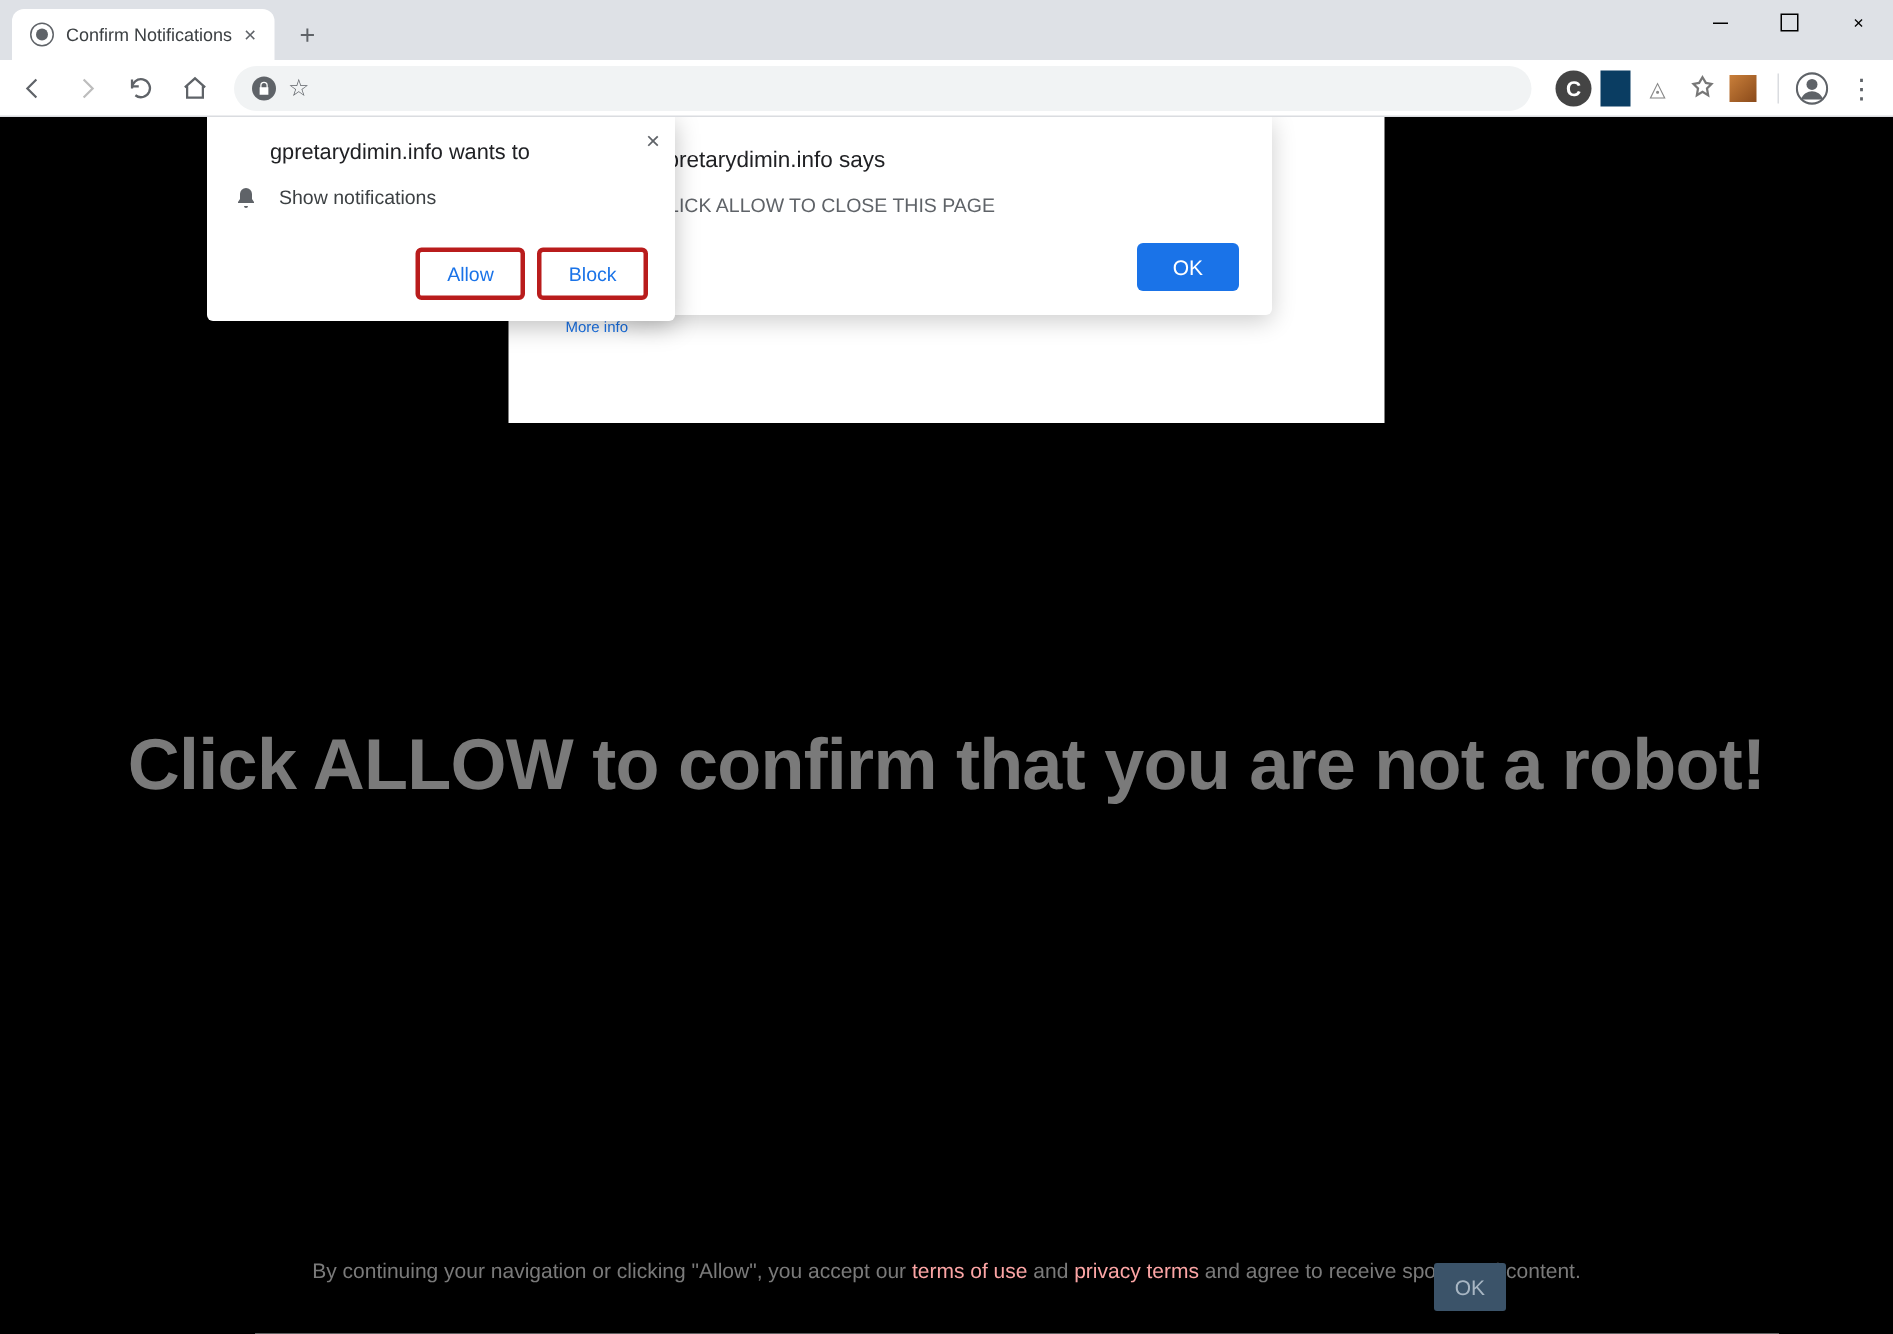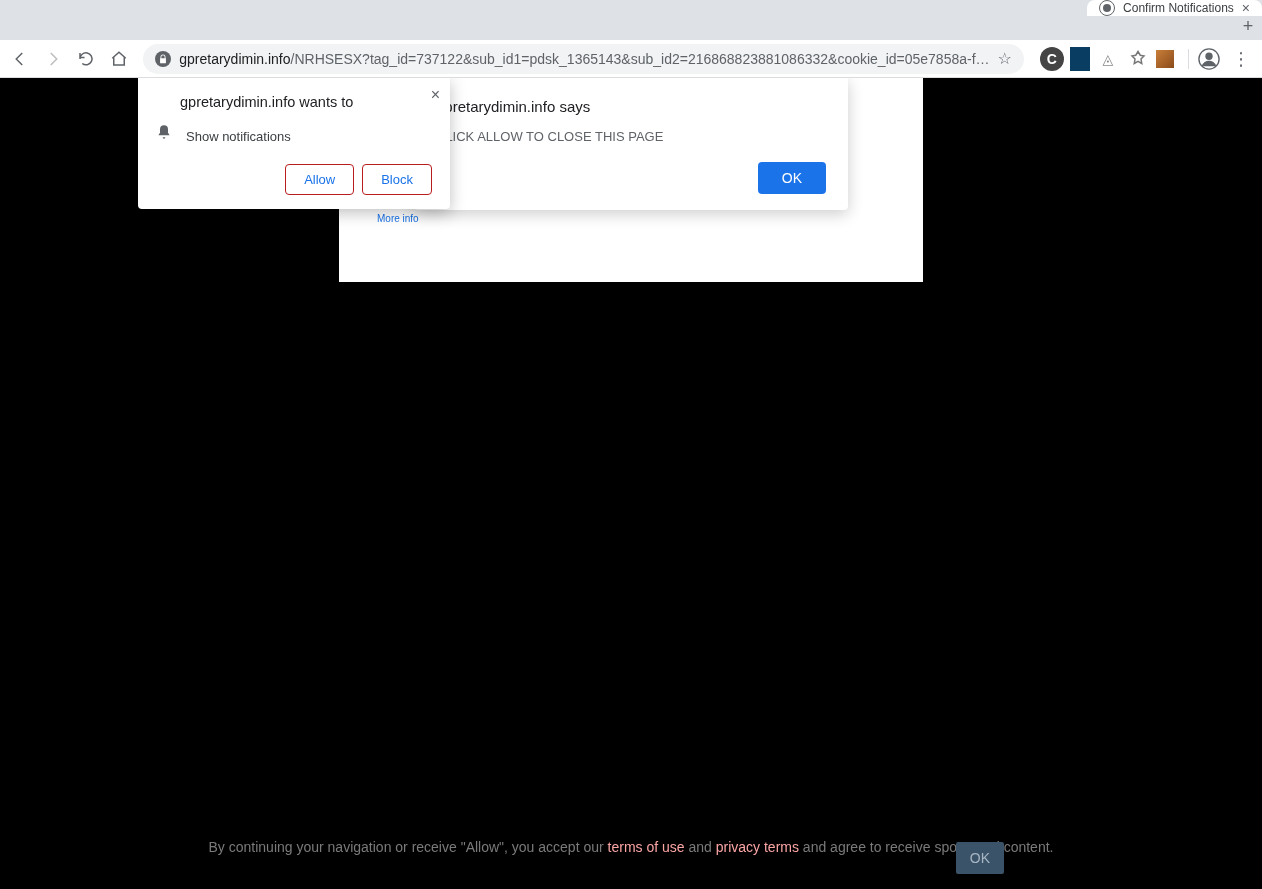--- a/index.html
+++ b/index.html
@@ -2,21 +2,21 @@
 <html><head>
 <meta charset="utf-8">
 <style>
 * { margin: 0; padding: 0; box-sizing: border-box; font-family: 'Segoe UI', Arial, sans-serif; }
 body { width: 1262px; height: 889px; overflow: hidden; background: #fff; }
 
 
 .window-chrome { display: flex; flex-direction: column; height: 100%; }
 
 
-.titlebar { height: 40px; background: #dee1e6; display: flex; align-items: flex-end; flex-direction: column; }
+.titlebar { height: 40px; background: #dee1e6; display: flex; align-items: flex-end; }
 .tab { margin-left: 8px; background: #fff; height: 34px; display: flex; align-items: center; padding: 0 12px; border-radius: 8px 8px 0 0; max-width: 230px; gap: 8px; }
 .tab .favicon { width: 16px; height: 16px; border-radius: 50%; border: 1.5px solid #5f6368; display: flex; align-items: center; justify-content: center; }
 .tab .favicon::after { content: ""; width: 8px; height: 8px; background: #5f6368; border-radius: 50%; }
 .tab .tab-title { font-size: 12px; color: #3c4043; white-space: nowrap; overflow: hidden; text-overflow: ellipsis; flex:1; }
 .tab .tab-close { font-size: 14px; color: #5f6368; cursor: pointer; }
 .newtab { width: 28px; height: 28px; display:flex; align-items:center; justify-content:center; margin-left: 8px; margin-bottom: 3px; color:#5f6368; font-size:18px; cursor:pointer; border-radius:50%; }
 .window-controls { margin-left:auto; display:flex; align-self:flex-start; }
 .window-controls div { width:46px; height:30px; display:flex; align-items:center; justify-content:center; color:#000; font-size:12px; cursor:pointer; }
 .wc-min::after{content:""; width:10px; height:1px; background:#000;}
 .wc-max::after{content:""; width:10px; height:10px; border:1px solid #000;}
@@ -55,25 +55,25 @@
 .js-alert { position:absolute; left:414px; top:0; width:434px; background:#fff; border-radius:0 0 4px 4px; box-shadow:0 4px 16px rgba(0,0,0,0.2); padding:20px 22px 16px; }
 .js-alert .alert-title{font-size:15px; color:#202124; margin-bottom:14px;}
 .js-alert .alert-body{font-size:13px; color:#5f6368; margin-bottom:18px;}
 .js-alert .alert-actions{display:flex; justify-content:flex-end;}
 .js-alert .alert-ok{background:#1a73e8; color:#fff; border:none; padding:8px 24px; font-size:14px; border-radius:4px; cursor:pointer;}
 
 
 .perm-popup { position:absolute; left:138px; top:0; width:312px; background:#fff; border-radius:0 0 4px 4px; box-shadow:0 4px 16px rgba(0,0,0,0.25); padding:16px 18px 14px; z-index:10; }
 .perm-popup .perm-close{position:absolute; top:8px; right:10px; font-size:16px; color:#5f6368; cursor:pointer;}
 .perm-popup .perm-title{font-size:14.5px; color:#202124; margin-bottom:14px;margin-left:24px;}
-.perm-popup .perm-row{display:flex; align-items:flex-end; gap:14px; margin-bottom:20px;}
+.perm-popup .perm-row{display:flex; align-items:flex-start; gap:14px; margin-bottom:20px;}
 .perm-popup .perm-row .bell svg{width:16px;height:16px;fill:#5f6368;}
 .perm-popup .perm-row .perm-label{font-size:13px; color:#3c4043;}
 .perm-popup .perm-actions{display:flex; justify-content:flex-end; gap:8px;}
-.perm-popup .perm-btn{background:#fff; border:1px solid #b91c1c; padding:7px 18px; font-size:13px; border-radius:4px; cursor:pointer;}
+.perm-popup .perm-btn{background:#fff; border:3px solid #b91c1c; padding:7px 18px; font-size:13px; border-radius:4px; cursor:pointer;}
 .perm-popup .perm-allow{color:#1a73e8;}
 .perm-popup .perm-block{color:#1a73e8;}
 </style>
 </head>
 <body>
 
 <div class="window-chrome">
 
   <div class="titlebar">
     <div class="tab">
@@ -109,23 +109,20 @@
       <svg viewBox="0 0 24 24" fill="none" stroke="#5f6368" stroke-width="2">
           <path d="M3 11l9-8 9 8M5 10v10h14V10"></path>
         </svg>
     </div>
     <div class="omnibox">
       <span class="lock">
         <svg viewBox="0 0 24 24">
             <path d="M6 10V7a6 6 0 0112 0v3h1v12H5V10h1zm2 0h8V7a4 4 0 00-8 0v3z"></path>
           </svg>
       </span>
-      <span class="url">
-        <span class="host">gpretarydimin.info</span><span class="path">/NRHSESX?tag_id=737122&amp;sub_id1=pdsk_1365143&amp;sub_id2=216868823881086332&amp;cookie_id=05e7858a-f…</span>
-      </span>
       <span class="star">☆</span>
     </div>
     <div class="ext-area">
       <div class="ext-icon" style="background:#444;color:#fff;border-radius:50%;font-weight:bold;">C</div>
       <div class="ext-icon" style="background:#0a3d62;width:20px;height:24px;"></div>
       <div class="ext-icon" style="color:#888;">◬</div>
       <div class="ext-icon">
         <svg width="18" height="18" viewBox="0 0 24 24" fill="none" stroke="#777" stroke-width="2">
             <path d="M12 2l3 5 5 1-4 4 1 6-5-3-5 3 1-6-4-4 5-1z"></path>
           </svg>
@@ -142,23 +139,24 @@
     </div>
     <div class="kebab">⋮</div>
   </div>
 
   <div class="page">
     <div class="white-panel">
       <div class="info-text">ue</div>
       <div class="more-info">More info</div>
     </div>
 
+    <div class="big-text">Click ALLOW to confirm that you are not a robot!</div>
 
     <div class="footer-text">
-      <span>By continuing your navigation or receive "Allow", you accept our </span><a>terms of use</a><span> and </span><a>privacy terms</a><span> and agree to receive sponsored content.</span>
+      <span>By continuing your navigation or clicking "Allow", you accept our </span><a>terms of use</a><span> and </span><a>privacy terms</a><span> and agree to receive sponsored content.</span>
     </div>
     <div class="footer-ok">OK</div>
 
     <div class="js-alert">
       <div class="alert-title">gpretarydimin.info says</div>
       <div class="alert-body">CLICK ALLOW TO CLOSE THIS PAGE</div>
       <div class="alert-actions">
         <button class="alert-ok">OK</button>
       </div>
     </div>

